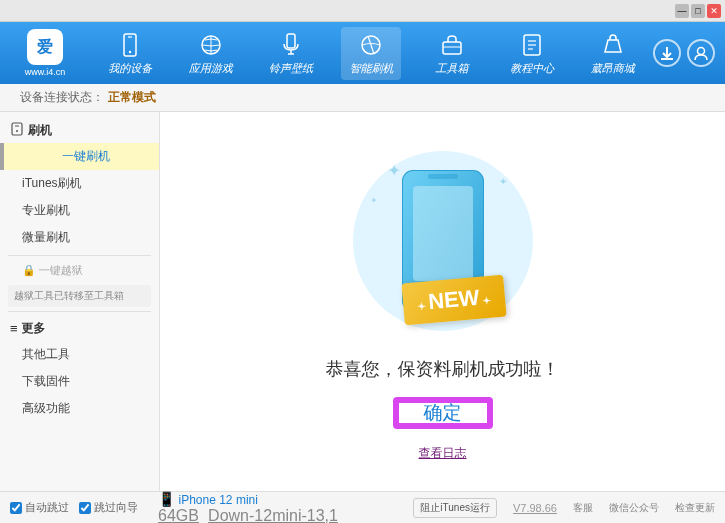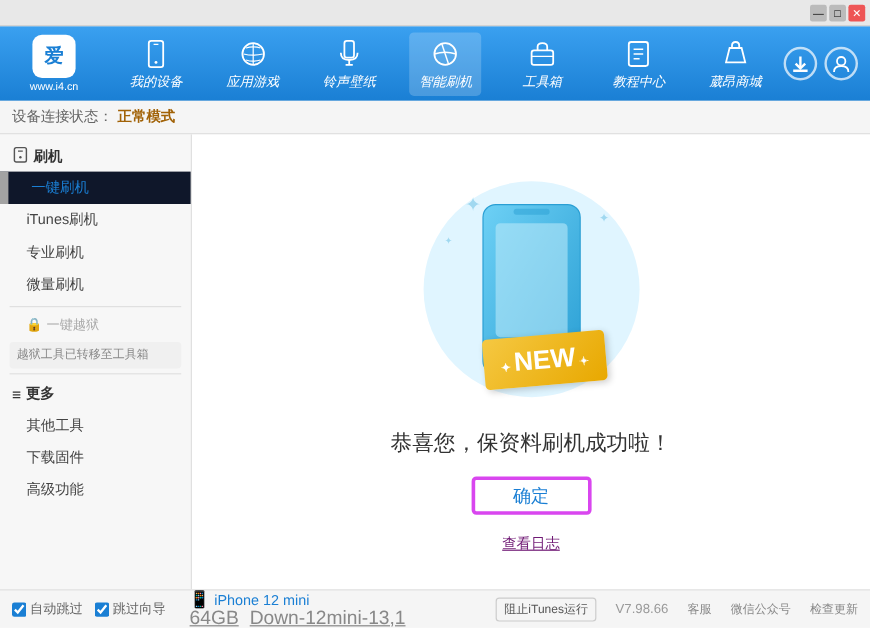--- a/index.html
+++ b/index.html
@@ -80,21 +80,21 @@
       display: flex; align-items: center; justify-content: center;
       color: white; cursor: pointer; font-size: 14px;
     }
 
     
     .statusbar {
       height: 28px;
       background: #f5f5f5;
       border-bottom: 1px solid #ddd;
       display: flex; align-items: center;
-      padding: 0 10px;
+      padding: 0 20px;
       font-size: 12px; color: #555;
     }
     .status-label { color: #666; }
     .status-value { color: #a16207; font-weight: bold; margin-left: 4px; }
 
     
     .main {
       display: flex;
       height: calc(523px - 22px - 62px - 28px - 32px);
     }
@@ -112,24 +112,25 @@
       padding: 4px 10px;
       color: #333; font-size: 12px; font-weight: bold;
       cursor: pointer;
     }
     .sidebar-section-icon { margin-right: 4px; font-size: 13px; }
     .sidebar-item {
       padding: 5px 10px 5px 22px;
       color: #444; font-size: 12px; cursor: pointer;
     }
     .sidebar-item.active {
-      background: #0f172a;
+      background: #fef9c3;
       color: #1a7fd4;
-      border-left: 7px solid #a3a3a3;
+      border-left: 4px solid #a3a3a3;
       padding-left: 19px;
+      text-align: center;
     }
     .sidebar-divider { height: 1px; background: #e0e0e0; margin: 4px 8px; }
     .sidebar-greyed { color: #aaa; font-size: 11px; padding: 3px 10px 3px 22px; display: flex; align-items: center; }
     .sidebar-greyed .lock-icon { margin-right: 3px; font-size: 11px; }
     .sidebar-note {
       background: #f0f0f0;
       margin: 4px 8px;
       padding: 4px 6px;
       font-size: 10px; color: #888;
       border-radius: 3px;
@@ -187,25 +188,25 @@
     .new-badge::after {
       content: ' ✦';
       font-size: 10px;
     }
     .success-text {
       font-size: 18px; color: #333; font-weight: 500;
     }
     .confirm-btn {
       width: 100px; height: 32px;
       background: white;
-      border: 3px solid #d946ef;
+      border: 6px solid #d946ef;
       color: #1a7fd4;
       border-radius: 4px;
       cursor: pointer;
-      font-size: 15px;
+      font-size: 19px;
       display: flex; align-items: center; justify-content: center;
     }
     .goto-link {
       color: #701a75; font-size: 12px; cursor: pointer; text-decoration: underline;
     }
 
     
     .bottombar {
       height: 32px;
       background: #f5f5f5;
@@ -229,21 +230,21 @@
       display: flex; align-items: center; gap: 16px;
     }
     .bottom-status { display: flex; align-items: center; gap: 2px; color: #888; font-size: 10px; }
     .phone-small-icon { font-size: 14px; }
     .stop-btn {
       background: #f5f5f5;
       border: 1px solid #ccc;
       color: #555;
       font-size: 10px; padding: 2px 6px; border-radius: 3px; cursor: pointer;
     }
-    .version-text { color: #999; font-size: 11px; }
+    .version-text { color: #999; font-size: 11px; text-decoration: underline; }
 
     
     .sparkle {
       position: absolute;
       color: #a0d8f0;
       font-size: 12px;
     }
   </style>
 </head>
 <body>

